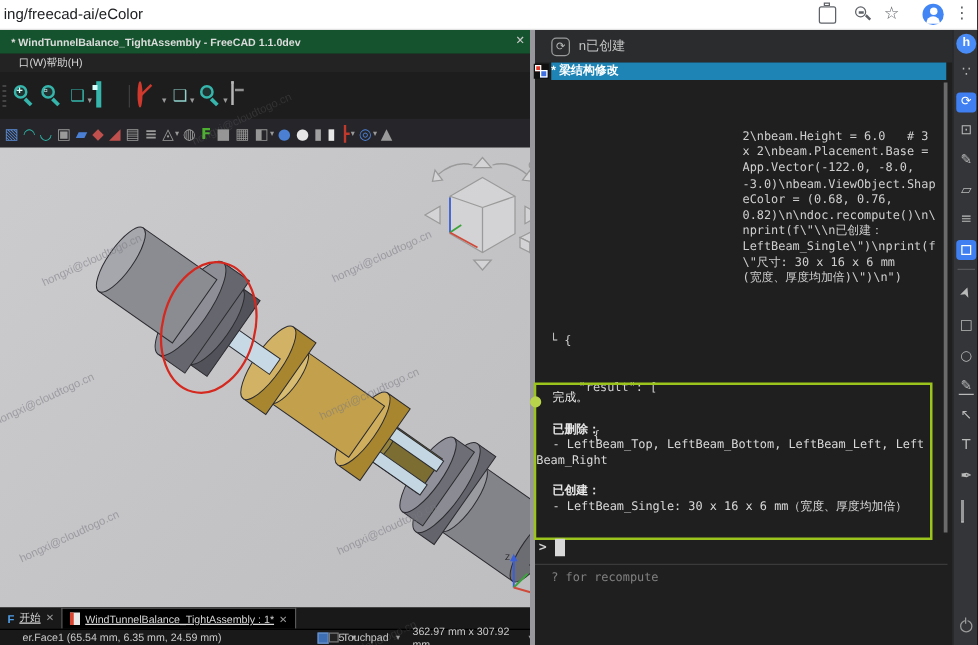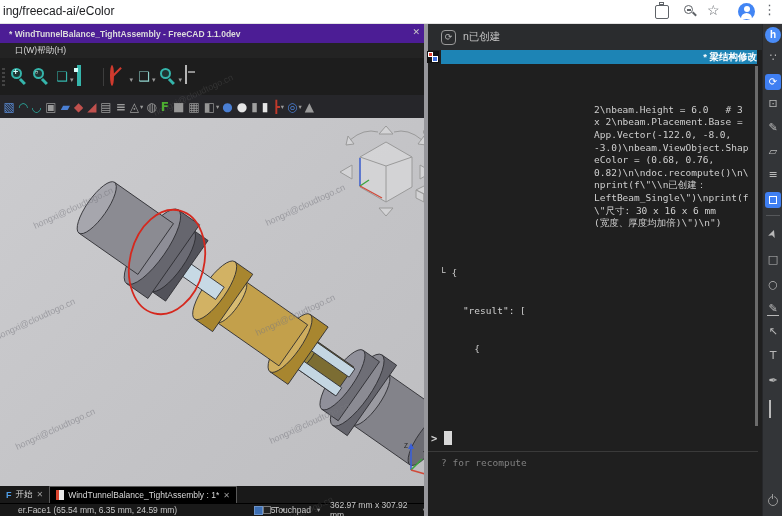--- a/index.html
+++ b/index.html
@@ -19,21 +19,21 @@
   .b-zoom .bar{ position:absolute; left:2.5px; top:4px; width:4px; height:1.6px; background:#5f6368; }
   .b-zoom .tail{ position:absolute; left:8px; top:8px; width:5px; height:1.8px; background:#5f6368; transform:rotate(45deg); }
   .b-star { left:707px; top:2px; font-size:14px; color:#5f6368; width:auto; height:auto; }
   .b-avatar { left:738px; top:3px; width:17px; height:17px; border-radius:50%; background:#4285f4; }
   .b-avatar .head{ position:absolute; left:5.5px; top:3px; width:6px; height:6px; border-radius:50%; background:#fff; }
   .b-avatar .body{ position:absolute; left:3px; top:9.5px; width:11px; height:6px; border-radius:6px 6px 0 0; background:#fff; }
   .b-kebab { left:763px; top:2px; font-size:13px; color:#5f6368; width:auto; height:auto; letter-spacing:0; }
 
   
   .fc { position:absolute; left:0; top:24px; width:426px; height:492px; background:#1d1d1d; }
-  .fc-titlebar { position:absolute; left:0; top:0; width:100%; height:19px; background:#4c1d95;
+  .fc-titlebar { position:absolute; left:0; top:0; width:100%; height:19px; background:#14532d;
                  display:flex; align-items:center; }
   .fc-title { font-size:8.5px; font-weight:bold; color:#dcdcdc; margin-left:9px; white-space:nowrap; }
   .fc-close { position:absolute; right:6px; top:3px; color:#c9c9c9; font-size:9px; cursor:pointer; }
   .fc-menubar { position:absolute; left:0; top:19px; width:100%; height:15px; background:#232323;
                 display:flex; align-items:center; gap:0; padding-left:15px; }
   .fc-menu-item { font-size:8.5px; color:#dadada; cursor:pointer; }
 
   .fc-toolbar1 { position:absolute; left:0; top:34px; width:100%; height:37px; background:#1d1d1d;
                  display:flex; align-items:center; }
   .grip { width:3px; height:18px; margin:0 4px 0 2px; background:repeating-linear-gradient(#444 0 2px, transparent 2px 4px); }
@@ -61,21 +61,21 @@
   .viewport { position:absolute; left:0; top:94px; width:433px; height:368px;
               background:linear-gradient(135deg,#cccccf 0%, #c3c3c6 60%, #bebec1 100%); overflow:hidden; cursor:crosshair; }
   .wm { position:absolute; font-size:9px; color:rgba(120,120,128,.55); transform:rotate(-25deg); white-space:nowrap; pointer-events:none; }
   .wm-dark { position:absolute; font-size:9px; color:rgba(150,150,150,.18); transform:rotate(-25deg); white-space:nowrap; pointer-events:none; z-index:5; }
 
   
   .fc-tabbar { position:absolute; left:0; top:462px; width:100%; height:17px; background:#191919;
                display:flex; align-items:center; }
   .fc-tab { display:flex; align-items:center; gap:4px; height:17px; padding:0 6px; cursor:pointer; }
   .fc-tab.active { background:#000000; border:1px solid #585858; border-bottom:none; }
-  .fc-tab .lbl { font-size:8.5px; color:#d8d8d8; white-space:nowrap; }
+  .fc-tab .lbl { font-size:8.5px; color:#d8d8d8; white-space:nowrap;text-decoration:underline; }
   .fc-tab .x { font-size:8px; color:#9a9a9a; }
   .ticon-start { font-size:9px; font-weight:bold; color:#4f9ee8; }
   .ticon-doc { position:relative; width:8px; height:10px; background:#e8e8e8; }
   .ticon-doc i { position:absolute; left:0; top:0; width:3px; height:10px; background:#d8442f; display:block; }
 
   .fc-statusbar { position:absolute; left:0; top:479px; width:100%; height:13px; background:#191919;
                   border-top:1px solid #000; display:flex; align-items:center; font-size:8.5px; color:#c9c9c9; }
   .st-left { position:absolute; left:2px; white-space:nowrap;margin-left:16px; }
   .st-group { position:absolute; display:flex; align-items:center; gap:3px; cursor:pointer; }
   .st-caret { font-size:6.5px; color:#9a9a9a; margin-left:3px; }
@@ -84,21 +84,21 @@
 
   
   .win-edge { position:absolute; left:424px; top:24px; width:4px; height:492px; background:#97979c; }
   .panel { position:absolute; left:428px; top:24px; width:334px; height:492px; background:#1f1f1f; }
   .panel-header { position:absolute; left:0; top:0; width:100%; height:26px; background:#2a2c2e;
                   display:flex; align-items:center; gap:7px; padding-left:13px; }
   .ph-icon { width:15px; height:15px; border:1.5px solid #9a9a9a; border-radius:4px; color:#b5b5b5;
              font-size:9px; line-height:12px; text-align:center; }
   .ph-title { font-size:10.5px; color:#c2c2c2; }
   .task-bar { position:absolute; left:13px; top:26px; width:316px; height:14px; background:#1d84b5;
-              color:#fff; font-size:9.5px; font-weight:bold; text-align:right; line-height:14px; }
+              color:#fff; font-size:9.5px; font-weight:bold; text-align:left; line-height:14px; }
   .task-icon { position:absolute; left:-1px; top:27px; width:12px; height:12px; background:#101010; z-index:3; }
   .task-icon .r { position:absolute; left:1px; top:1px; width:5px; height:5px; background:#e23c2e; border:1px solid #fff; }
   .task-icon .b { position:absolute; left:4.5px; top:4.5px; width:6px; height:6px; background:#3f6fe0; border:1px solid #fff; }
 
   .mono { font-family:"DejaVu Sans Mono", monospace; font-size:9.5px; line-height:12.6px; color:#cfcfcf; }
   .code-block { position:absolute; left:166px; top:42px; white-space:pre; }
   .result-block { position:absolute; left:12px; top:218px; white-space:pre; }
   .result-block .dim { color:#8a8a8a; }
 
   .cc-box { position:absolute; left:-1px; top:282px; width:319px; height:126px;
@@ -450,20 +450,30 @@
     <div class="code-block mono">
       
     <div class="code-line">2\nbeam.Height = 6.0   # 3</div><div class="code-line">x 2\nbeam.Placement.Base =</div><div class="code-line">App.Vector(-122.0, -8.0,</div><div class="code-line">-3.0)\nbeam.ViewObject.Shap</div><div class="code-line">eColor = (0.68, 0.76,</div><div class="code-line">0.82)\n\ndoc.recompute()\n\</div><div class="code-line">nprint(f\"\\n已创建：</div><div class="code-line">LeftBeam_Single\")\nprint(f</div><div class="code-line">\"尺寸: 30 x 16 x 6 mm</div><div class="code-line">(宽度、厚度均加倍)\")\n")</div></div>
 
     <div class="result-block mono">
       <div>└ {</div>
       <div>    "result": [</div>
       <div>      {</div>
     </div>
 
+    <div class="cc-box">
+      <div class="cc-status">
+        <span class="cc-bullet"></span>
+        <div class="cc-line">完成。</div>
+      </div>
+      <div class="cc-line cc-label">已删除：</div>
+      <div class="cc-line cc-item">- LeftBeam_Top, LeftBeam_Bottom, LeftBeam_Left, LeftBeam_Right</div>
+      <div class="cc-line cc-label">已创建：</div>
+      <div class="cc-line cc-item">- LeftBeam_Single: 30 x 16 x 6 mm（宽度、厚度均加倍）</div>
+    </div>
 
     <div class="prompt-row">
       <span class="prompt-ch">&gt;</span>
       <span class="cursor-block"></span>
     </div>
     <div class="panel-divider"></div>
     <div class="panel-hint">? for recompute</div>
     <div class="panel-scrollbar"></div>
   </div>
 

